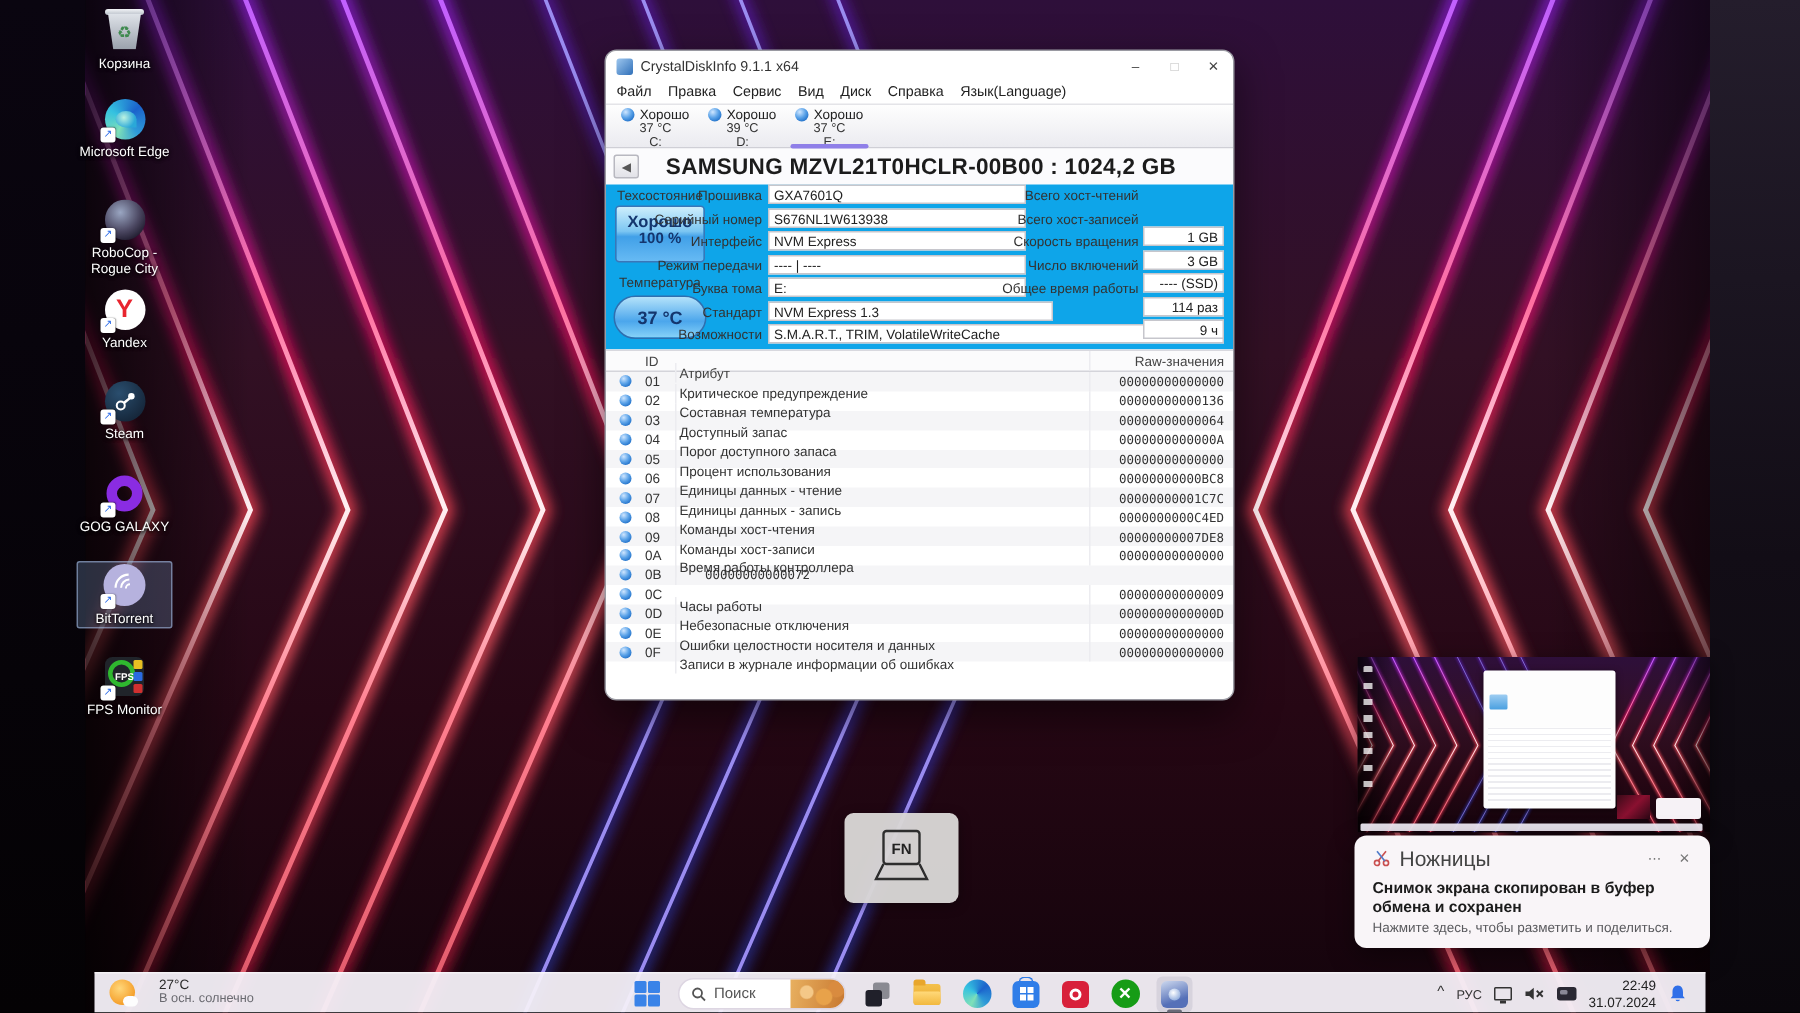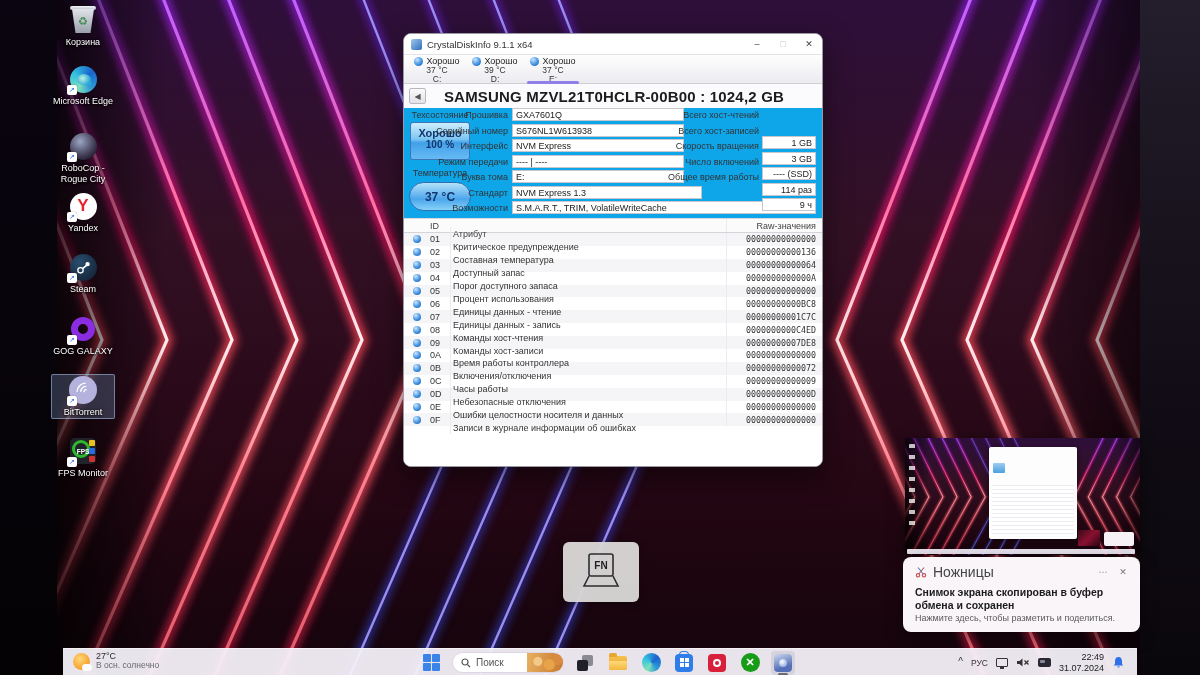--- a/index.html
+++ b/index.html
@@ -93,21 +93,21 @@
   
   .toast { position:absolute; left:903px; top:557px; width:237px; height:75px; background:#f9f5f8; border-radius:8px; box-shadow:0 6px 18px rgba(0,0,0,.4); padding:7px 10px 0 12px; }
   .toast-head { display:flex; align-items:center; gap:6px; }
   .toast-app { font-size:14px; color:#444; flex:1; }
   .toast-more,.toast-close { font-size:9px; color:#777; width:14px; text-align:center; }
   .toast-title { margin-top:6px; font-size:10.5px; font-weight:700; color:#1b1b1b; line-height:1.25; }
   .toast-sub { margin-top:1px; font-size:9px; color:#5a5a5e; }
 
   
   .taskbar { position:absolute; left:63px; top:648px; width:1074px; height:27px; background:rgba(244,240,248,.95); border-top:1px solid rgba(255,255,255,.5); }
-  .tb-weather { position:absolute; left:10px; top:2px; display:flex; align-items:center; gap:6px; }
+  .tb-weather { position:absolute; left:10px; top:2px; display:flex; align-items:center; gap:16px; }
   .tb-sun { width:17px; height:17px; border-radius:50%; background:radial-gradient(circle at 40% 35%,#ffd77a,#f5a02c 70%); position:relative; }
   .tb-sun::after { content:""; position:absolute; right:-2px; bottom:-1px; width:10px; height:7px; background:#fdfdfd; border-radius:5px; }
   .tb-wt1 { font-size:9px; color:#2b2b2b; line-height:1.15; }
   .tb-wt2 { font-size:8.5px; color:#6a6a70; line-height:1.15; }
   .tb-center { position:absolute; left:356px; top:0; height:27px; display:flex; align-items:center; gap:9px; }
   .tb-start { width:17px; height:17px; display:grid; grid-template-columns:8px 8px; grid-template-rows:8px 8px; gap:1px; }
   .tb-start div { background:#3a83e8; border-radius:1px; }
   .tb-search { width:112px; height:21px; background:#fff; border:1px solid #ddd6e2; border-radius:11px; display:flex; align-items:center; overflow:hidden; }
   .tb-search .mag { margin:0 5px 0 8px; }
   .tb-search .ph { flex:1; font-size:10px; color:#555; }
@@ -312,20 +312,29 @@
 <div class="cdi">
   <div class="cdi-titlebar">
     <div class="cdi-appicon"></div>
     <div class="cdi-title">CrystalDiskInfo 9.1.1 x64</div>
     <div class="cdi-controls">
       <div class="cdi-ctl">–</div>
       <div class="cdi-ctl dis">□</div>
       <div class="cdi-ctl">✕</div>
     </div>
   </div>
+  <div class="cdi-menubar">
+    <span class="cdi-menu-item">Файл</span>
+    <span class="cdi-menu-item">Правка</span>
+    <span class="cdi-menu-item">Сервис</span>
+    <span class="cdi-menu-item">Вид</span>
+    <span class="cdi-menu-item">Диск</span>
+    <span class="cdi-menu-item">Справка</span>
+    <span class="cdi-menu-item">Язык(Language)</span>
+  </div>
   <div class="cdi-tabstrip">
     <div class="cdi-tab">
       <div class="r1">
           <span class="dot"></span>
           <span>Хорошо</span>
         </div>
       <div class="r2">37 °C</div>
       <div class="r3">C:</div>
     </div>
     <div class="cdi-tab">
@@ -480,21 +489,20 @@
     <div class="c-id">0A</div>
     <div class="c-attr">Время работы контроллера</div>
     <div class="c-raw">00000000000000</div>
   </div>
 
   <div class="trow">
     <div class="c-dot">
             <span class="dot2"></span>
           </div>
     <div class="c-id">0B</div>
-    <div class="c-attr">Включения/отключения</div>
     <div class="c-raw">00000000000072</div>
   </div>
 
   <div class="trow">
     <div class="c-dot">
             <span class="dot2"></span>
           </div>
     <div class="c-id">0C</div>
     <div class="c-attr">Часы работы</div>
     <div class="c-raw">00000000000009</div>

